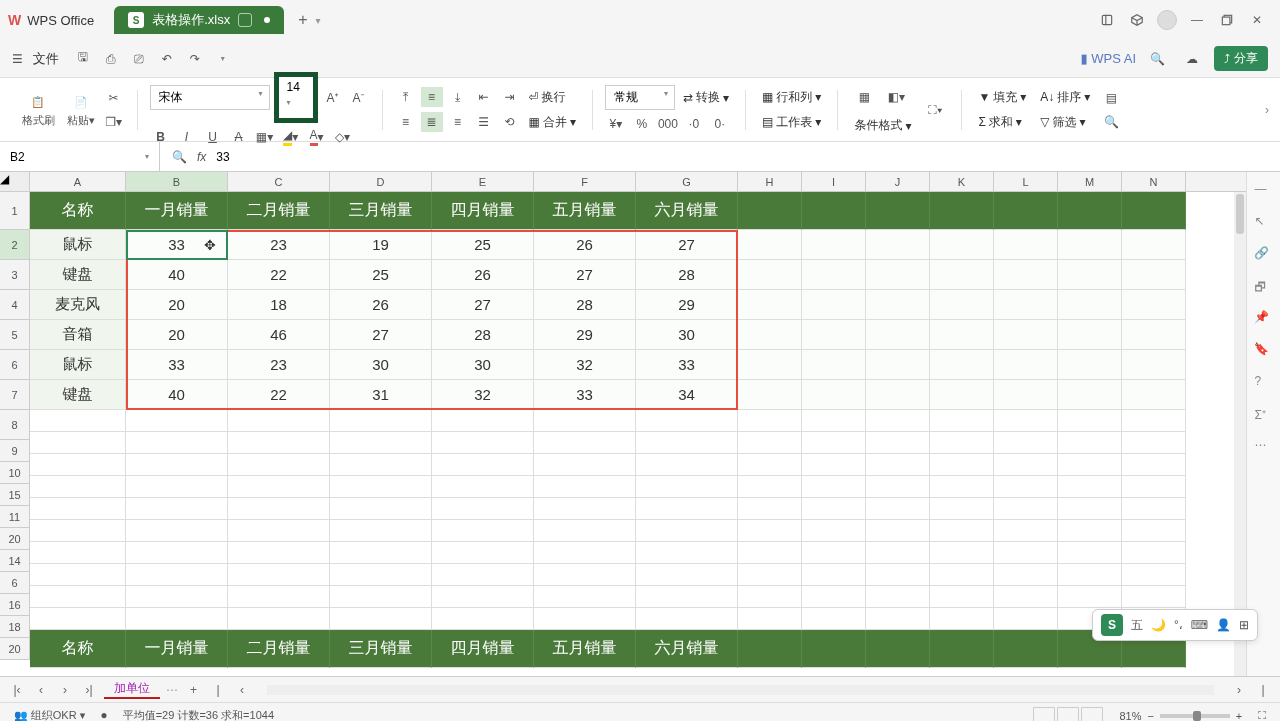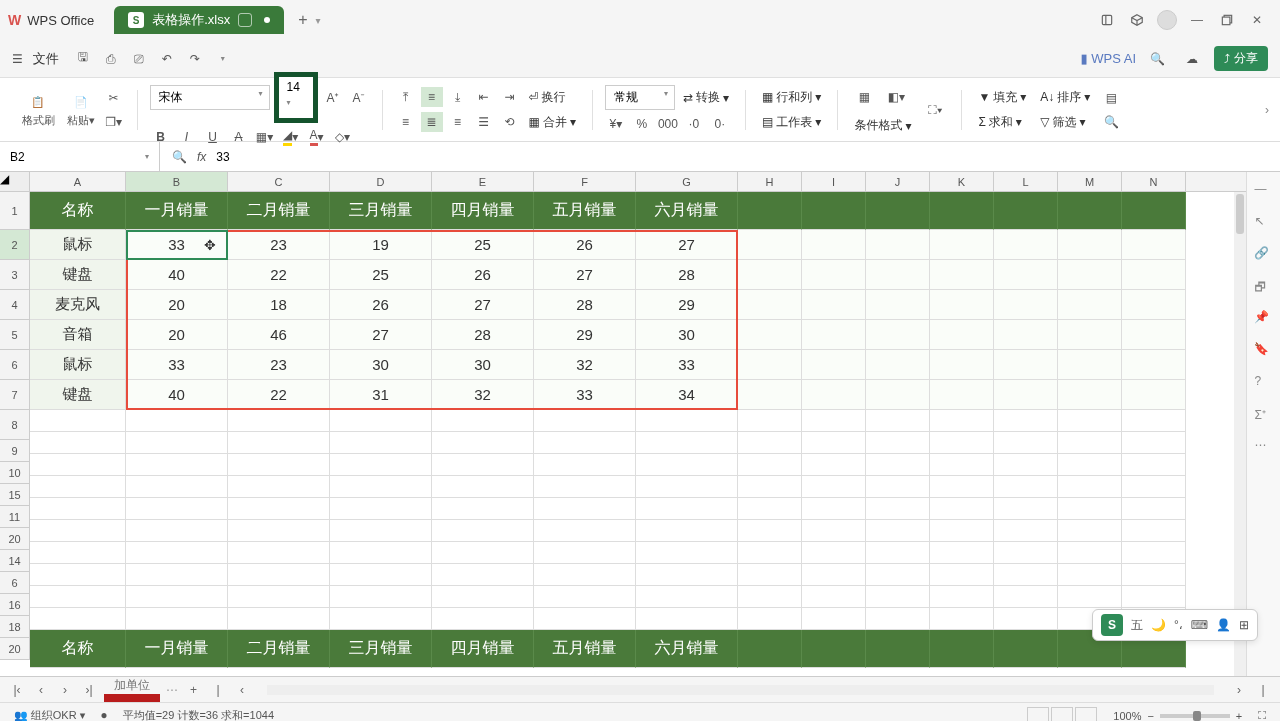--- a/index.html
+++ b/index.html
@@ -82,21 +82,21 @@
 .red-sel { position: absolute; border: 2px solid #e74c3c; pointer-events: none; }
 .green-cursor { position: absolute; border: 2px solid #2e8b57; pointer-events: none; }
 .cursor-icon { position: absolute; font-size: 14px; color: #333; }
 
 .scrollbar-v { position: absolute; right: 0; top: 20px; bottom: 0; width: 12px; background: #f0f0f0; }
 .scrollbar-v::before { content:''; position:absolute; top:2px; left:2px; right:2px; height:40px; background:#ccc; border-radius:3px; }
 
 
 .sheet-tabs { height: 26px; background: #f5f5f5; border-top: 1px solid #ccc; display: flex; align-items: center; padding: 0 8px; gap: 6px; }
 .nav-btn { width: 18px; color: #666; cursor: pointer; text-align: center; }
-.sheet-tab { padding: 0 10px; font-size: 12px; color: #737373; border-bottom: 8px solid #b91c1c; }
+.sheet-tab { padding: 0 10px; font-size: 12px; color: #a21caf; border-bottom: 2px solid #b91c1c; }
 .sheet-add { color: #666; cursor: pointer; padding: 0 6px; }
 .sheet-menu { color: #999; }
 .hscroll { flex: 1; margin: 0 10px; height: 10px; background: #eee; position: relative; }
 
 
 .statusbar { height: 26px; background: #f5f5f5; border-top: 1px solid #ddd; display: flex; align-items: center; padding: 0 14px; gap: 16px; font-size: 11px; color: #555; }
 .statusbar-spacer { flex: 1; }
 .zoom-ctrl { display: flex; align-items: center; gap: 6px; }
 .view-btns { display: flex; gap: 2px; }
 .view-btn { width: 22px; height: 18px; border: 1px solid #ccc; }
@@ -655,21 +655,21 @@
   <span>👥 <span>组织OKR</span> ▾</span>
   <span>⏺</span>
   <span>平均值=29  计数=36  求和=1044</span>
   <div class="statusbar-spacer"></div>
   <div class="view-btns">
     <div class="view-btn"></div>
     <div class="view-btn"></div>
     <div class="view-btn"></div>
   </div>
   <div class="zoom-ctrl">
-    <span>100%</span>
+    <span>81%</span>
     <span>−</span>
     <div style="width:70px;height:4px;background:#ccc;position:relative;">
         <div style="position:absolute;left:33px;top:-3px;width:8px;height:10px;background:#888;border-radius:2px;"></div>
       </div>
     <span>+</span>
   </div>
   <span>⛶</span>
 </div>
 
 <div class="ime-bar">

